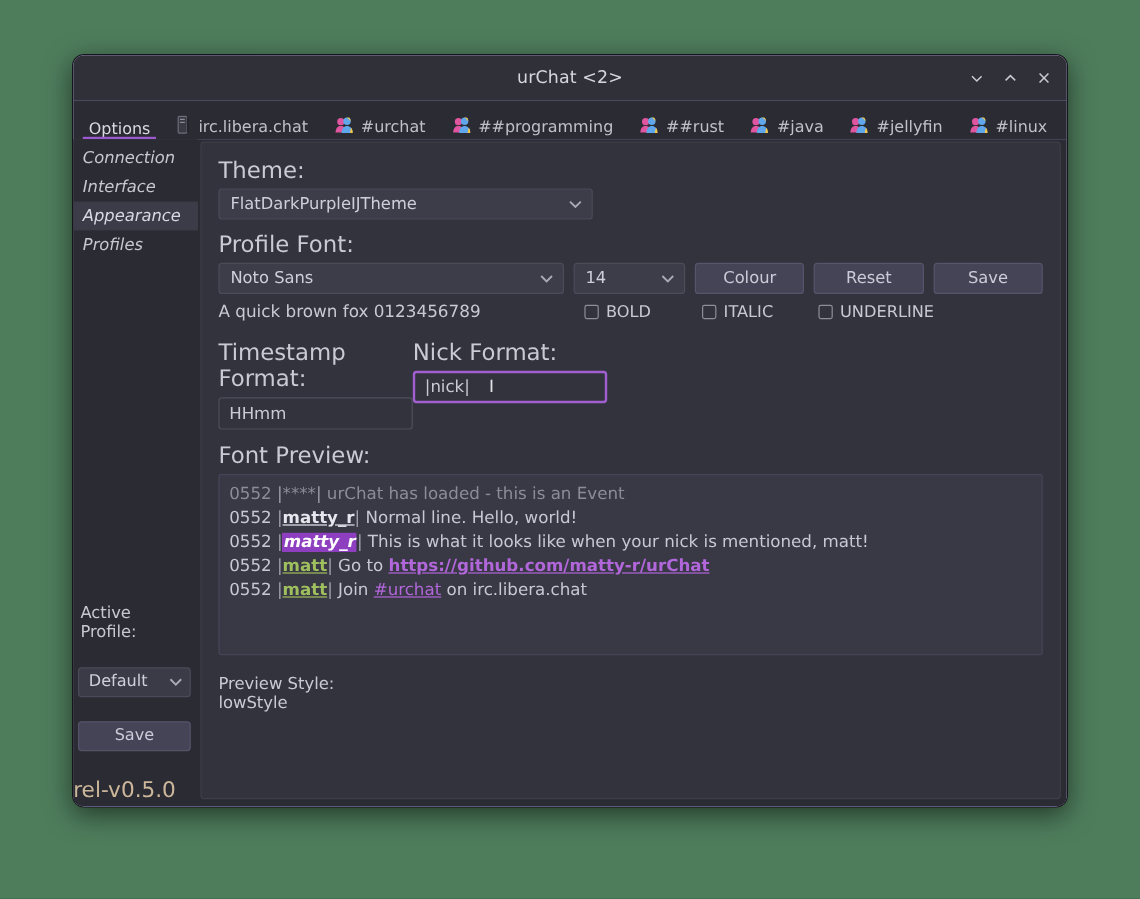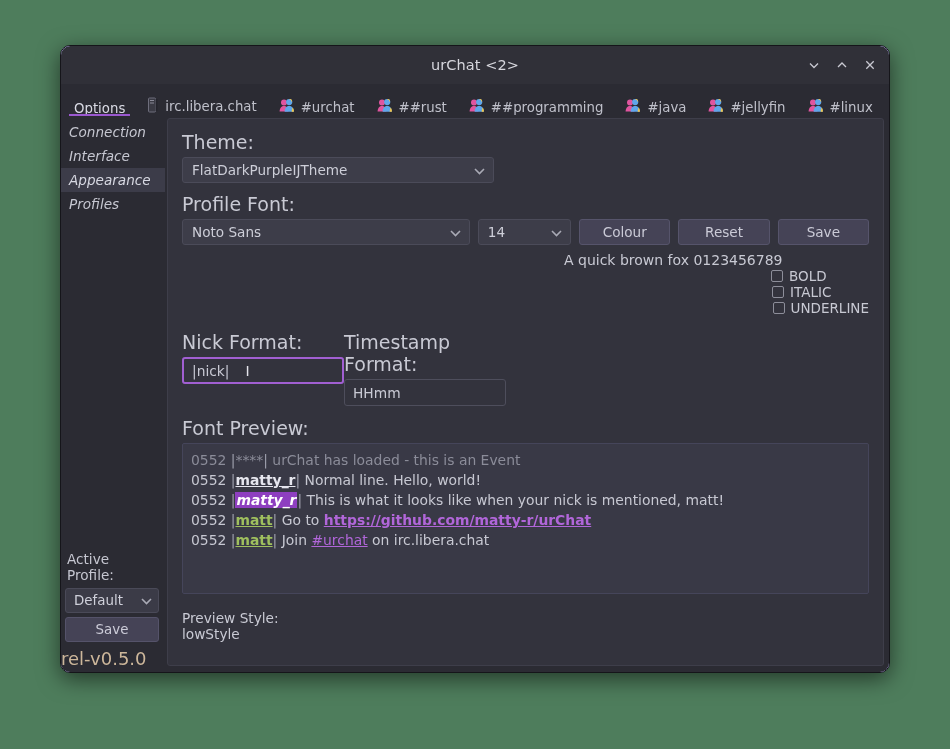--- a/index.html
+++ b/index.html
@@ -132,21 +132,21 @@
     line-height: 20px;
     cursor: default;
     font-style: italic;
   }
   .side-item.selected { background: #3c3c49; color: #d7d8e2; }
   .side-bottom {
     margin-top: auto;
     padding: 0 6px 0 4px;
     display: flex;
     flex-direction: column;
-    gap: 4px;
+    gap: 20px;
   }
   .active-profile-label {
     color: #c6c7d1;
     font-size: 13.6px;
     padding-left: 2px;
     margin-bottom: 1px;
   }
   .combo {
     background: #3b3b47;
     border: 1px solid #4a4a58;
@@ -230,21 +230,20 @@
     justify-content: center;
     color: #cbcbd7;
     font-size: 13.6px;
     cursor: default;
   }
 
   .sample-row {
     display: flex;
     align-items: flex-end;
     margin-top: 7px;
-    flex-direction: column;
   }
   .sample-text {
     color: #c8c9d3;
     font-size: 14px;
     width: 305px;
   }
   .cbx {
     display: flex;
     align-items: center;
     gap: 6px;
@@ -384,35 +383,35 @@
       <span class="tab-icon">
         <svg width="16" height="15" viewBox="0 0 16 15">
           <circle cx="5" cy="4.4" r="3" fill="#e0559f"></circle>
           <path d="M0.6 13.5 C0.9 9.6 2.6 8.1 5 8.1 C7.4 8.1 9.1 9.6 9.4 13.5 Z" fill="#e0559f"></path>
           <circle cx="10.2" cy="4.1" r="3.1" fill="#5fa6ea"></circle>
           <path d="M5.6 13.8 C5.9 9.8 7.7 8.1 10.2 8.1 C12.7 8.1 14.5 9.8 14.8 13.8 Z" fill="#5fa6ea"></path>
           <path d="M9.6 1.1 C11.4 1.4 12.6 2.6 12.9 4.2 C13.4 3 13 1.6 11.9 0.9 Z" fill="#f3c64a"></path>
           <path d="M13.6 9.4 C14.6 10.4 15 12 14.9 13.8 L12.6 13.8 C12.9 11.9 13.4 10.4 13.6 9.4 Z" fill="#f3c64a"></path>
         </svg>
       </span>
-      <span>##rust</span>
+      <span>##programming</span>
     </div>
 
     <div class="tab">
       <span class="tab-icon">
         <svg width="16" height="15" viewBox="0 0 16 15">
           <circle cx="5" cy="4.4" r="3" fill="#e0559f"></circle>
           <path d="M0.6 13.5 C0.9 9.6 2.6 8.1 5 8.1 C7.4 8.1 9.1 9.6 9.4 13.5 Z" fill="#e0559f"></path>
           <circle cx="10.2" cy="4.1" r="3.1" fill="#5fa6ea"></circle>
           <path d="M5.6 13.8 C5.9 9.8 7.7 8.1 10.2 8.1 C12.7 8.1 14.5 9.8 14.8 13.8 Z" fill="#5fa6ea"></path>
           <path d="M9.6 1.1 C11.4 1.4 12.6 2.6 12.9 4.2 C13.4 3 13 1.6 11.9 0.9 Z" fill="#f3c64a"></path>
           <path d="M13.6 9.4 C14.6 10.4 15 12 14.9 13.8 L12.6 13.8 C12.9 11.9 13.4 10.4 13.6 9.4 Z" fill="#f3c64a"></path>
         </svg>
       </span>
-      <span>##programming</span>
+      <span>##rust</span>
     </div>
 
     <div class="tab">
       <span class="tab-icon">
         <svg width="16" height="15" viewBox="0 0 16 15">
           <circle cx="5" cy="4.4" r="3" fill="#e0559f"></circle>
           <path d="M0.6 13.5 C0.9 9.6 2.6 8.1 5 8.1 C7.4 8.1 9.1 9.6 9.4 13.5 Z" fill="#e0559f"></path>
           <circle cx="10.2" cy="4.1" r="3.1" fill="#5fa6ea"></circle>
           <path d="M5.6 13.8 C5.9 9.8 7.7 8.1 10.2 8.1 C12.7 8.1 14.5 9.8 14.8 13.8 Z" fill="#5fa6ea"></path>
           <path d="M9.6 1.1 C11.4 1.4 12.6 2.6 12.9 4.2 C13.4 3 13 1.6 11.9 0.9 Z" fill="#f3c64a"></path>
@@ -547,33 +546,33 @@
           <span class="box"></span>
           <span>ITALIC</span>
         </div>
         <div class="cbx">
           <span class="box"></span>
           <span>UNDERLINE</span>
         </div>
       </div>
 
       <div class="fmt-row">
+        <div class="fmt-col" style="width:162px">
+          <div class="lbl">Timestamp Format:</div>
+          <div class="input in-ts">
+            <span>HHmm</span>
+          </div>
+        </div>
         <div class="fmt-col">
           <div class="lbl">Nick Format:</div>
           <div class="input in-nick focused">
             <span>|nick|</span>
             <span class="caretbar">I</span>
           </div>
         </div>
-        <div class="fmt-col" style="width:162px">
-          <div class="lbl">Timestamp Format:</div>
-          <div class="input in-ts">
-            <span>HHmm</span>
-          </div>
-        </div>
       </div>
 
       <div class="lbl" style="margin-top:11px">Font Preview:</div>
 
       <div class="preview">
         <div class="pline event">
           <span class="ts">0552</span>
           <span class="sep"> |</span><span>****</span><span class="sep">|</span><span> urChat has loaded - this is an Event</span>
         </div>
         <div class="pline">

